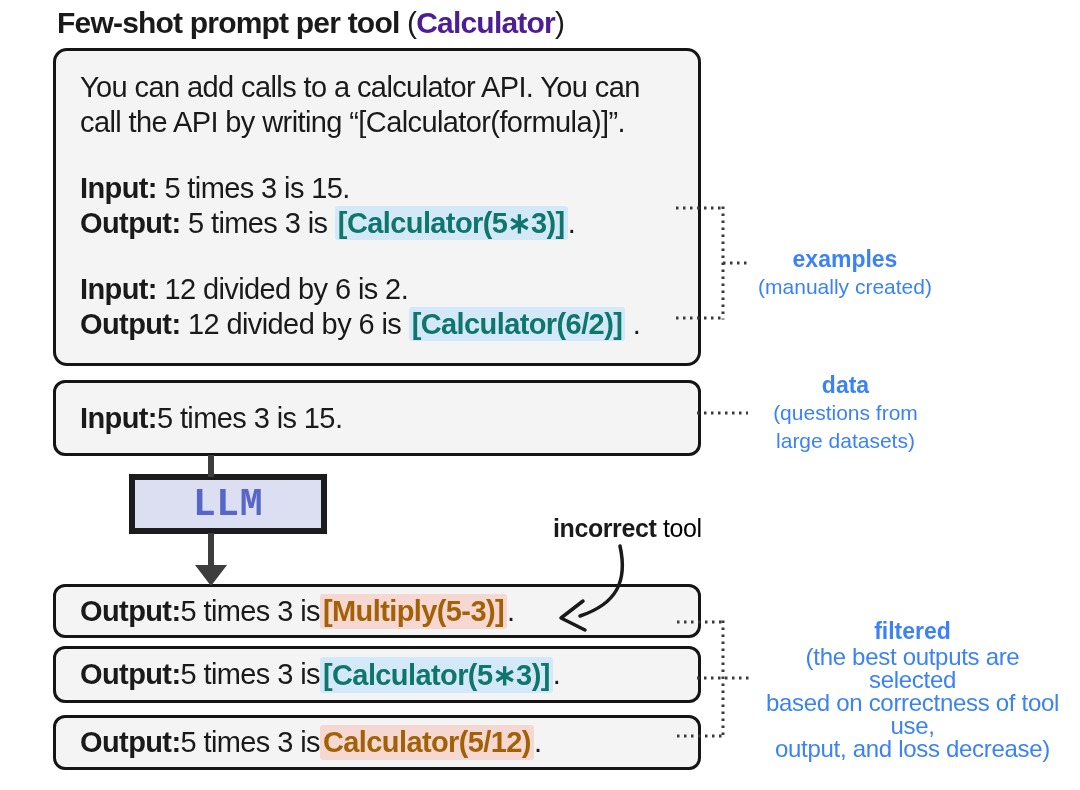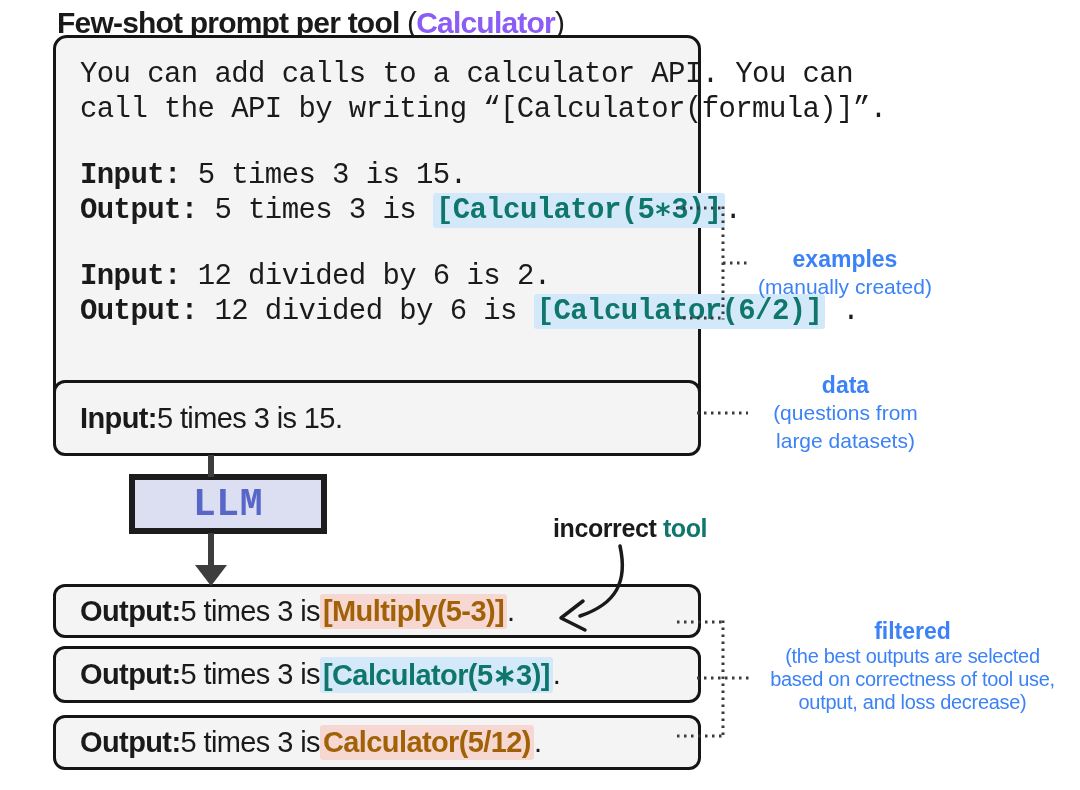--- a/index.html
+++ b/index.html
@@ -5,58 +5,58 @@
   html,body{margin:0;padding:0;background:#ffffff;}
   .canvas{
     position:relative;width:1080px;height:790px;background:#ffffff;
     font-family:"Liberation Sans",sans-serif;color:#1a1a1a;overflow:hidden;
   }
   .title{
     position:absolute;left:57px;top:6px;font-size:30px;font-weight:700;
     letter-spacing:-0.8px;white-space:nowrap;
   }
   .title .paren{font-weight:400;}
-  .title .tool{color:#8b5cf6;font-weight:700;}
+  .title .tool{color:#4c1d95;font-weight:700;}
 
   .box{
     position:absolute;left:53px;width:648px;box-sizing:border-box;
     background:#f4f4f4;border:3.5px solid #151515;border-radius:14px;
     font-size:29px;letter-spacing:-0.6px;
   }
-  .prompt-box{top:35px;height:420px;padding:19px 24px;font-family:Liberation Mono, monospace;}
+  .prompt-box{top:48px;height:318px;padding:19px 24px;}
   .pline{line-height:35px;white-space:nowrap;}
   .spacer{height:31px;}
   .blabel{font-weight:700;}
   .call{font-weight:700;padding:1px 3px;border-radius:3px;}
   .call.blue{color:#0f766e;background:#d3e8f8;}
   .call.red{color:#a16207;background:#f6d7d2;}
 
   .data-box{top:380px;height:76px;border-radius:12px;display:flex;align-items:center;padding:0 24px;white-space:nowrap;}
 
   .llm-box{
     position:absolute;left:129px;top:474px;width:198px;height:60px;box-sizing:border-box;
     background:#dcdff2;border:6px solid #1c1c1c;display:flex;align-items:center;justify-content:center;
     font-size:38px;font-weight:600;color:#5866c8;letter-spacing:0.5px;font-family:Liberation Mono, monospace;
   }
 
   .incorrect-label{position:absolute;left:553px;top:514px;font-size:25px;font-weight:700;letter-spacing:-0.4px;white-space:nowrap;}
-  .incorrect-label .tool-word{color:#0f766e;font-weight:700;}
+  .incorrect-label .tool-word{color:#000000;font-weight:400;}
 
   .output-box{border-radius:12px;display:flex;align-items:center;padding:0 24px;white-space:nowrap;}
   .out1{top:584px;height:54px;}
   .out2{top:646px;height:57px;}
   .out3{top:715px;height:55px;}
 
   .ann{position:absolute;text-align:center;color:#3b82f6;}
   .ann-title{font-weight:700;font-size:23px;line-height:27px;}
   .ann-sub{font-size:21px;line-height:28px;}
   .ann-examples{left:755px;top:246px;width:180px;}
   .ann-data{left:753px;top:372px;width:185px;}
   .ann-filtered{left:760px;top:618px;width:305px;}
-  .ann-filtered .ann-sub{font-size:20px;line-height:23px;letter-spacing:-0.3px;}
+  .ann-filtered .ann-sub{font-size:24px;line-height:23px;letter-spacing:-0.3px;}
 
   .overlay{position:absolute;left:0;top:0;pointer-events:none;}
 </style>
 </head>
 <body>
 
 <div class="canvas">
 
   <div class="title"><span>Few-shot prompt per tool</span><span class="paren"> (</span><span class="tool">Calculator</span><span class="paren">)</span></div>
 

